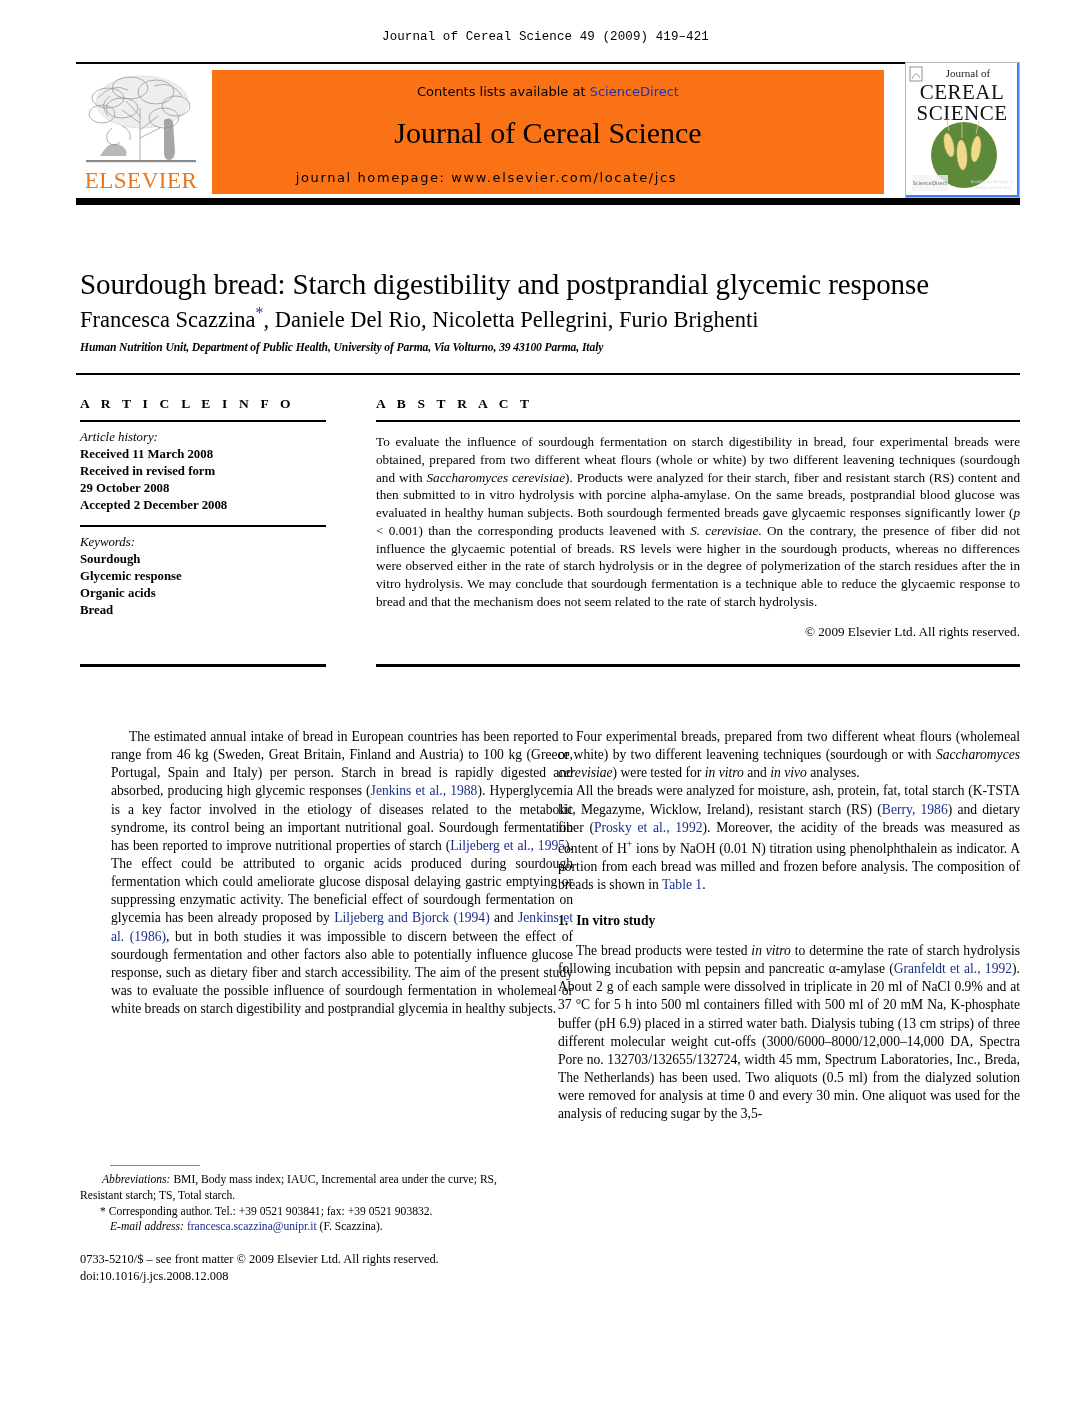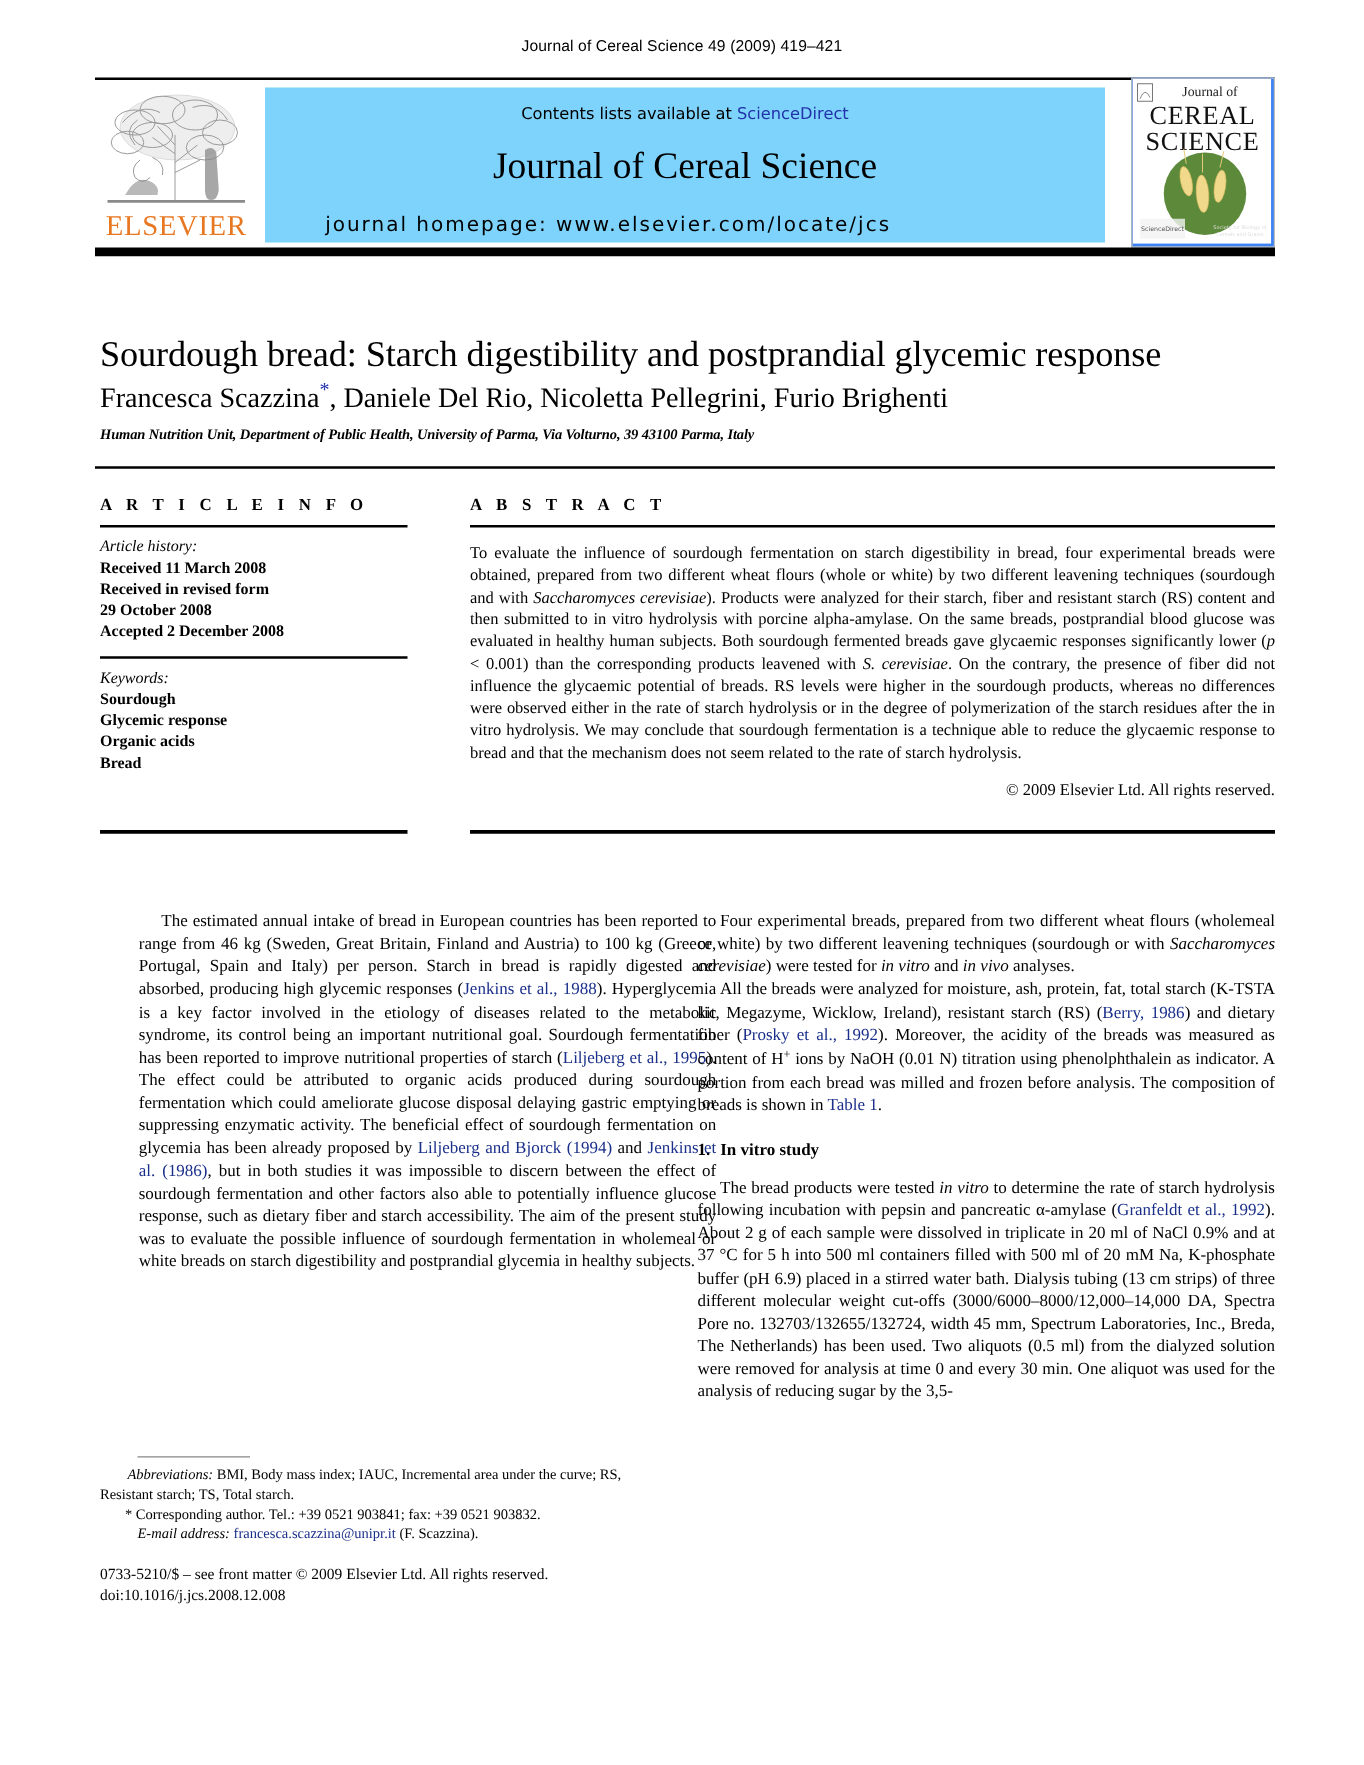--- a/index.html
+++ b/index.html
@@ -21,21 +21,21 @@
     width: 1091px;
     height: 1412px;
   }
 
   
   .running-head {
     position: absolute;
     left: 0; top: 30px;
     width: 1091px;
     text-align: center;
-    font-family: Liberation Sans, sans-serif;
+    font-family: Liberation Mono, monospace;
     font-size: 12.5px;
     letter-spacing: 0.1px;
     color: #000;
   }
 
   
   .masthead {
     position: absolute;
     left: 76px; top: 62px;
     width: 944px;
@@ -66,21 +66,21 @@
     font-family: "Liberation Serif", serif;
     font-size: 23px;
     letter-spacing: 0.5px;
     color: #E87722;
     font-weight: 400;
   }
   .sd-banner {
     position: absolute;
     left: 136px; top: 8px;
     width: 672px; height: 124px;
-    background: #7dd3fc;
+    background: #f97316;
   }
   .sd-line {
     position: absolute;
     left: 0; top: 14px;
     width: 672px;
     text-align: center;
     font-family: "DejaVu Sans", sans-serif;
     font-size: 13px;
   }
   .sd-link { color: #2233aa; }
@@ -91,21 +91,21 @@
     text-align: center;
     font-family: "Liberation Serif", serif;
     font-size: 30px;
   }
   .homepage-line {
     position: absolute;
     left: 0; top: 100px;
     width: 549px;
     text-align: center;
     font-family: "DejaVu Sans", sans-serif;
-    font-size: 16px;
+    font-size: 13px;
     letter-spacing: 1.6px;
   }
   .cover-thumb {
     position: absolute;
     left: 829px; top: 0px;
     width: 113px; height: 134px;
     border: 1px solid #bbb;
     background: #3b82f6;
     overflow: hidden;
   }

